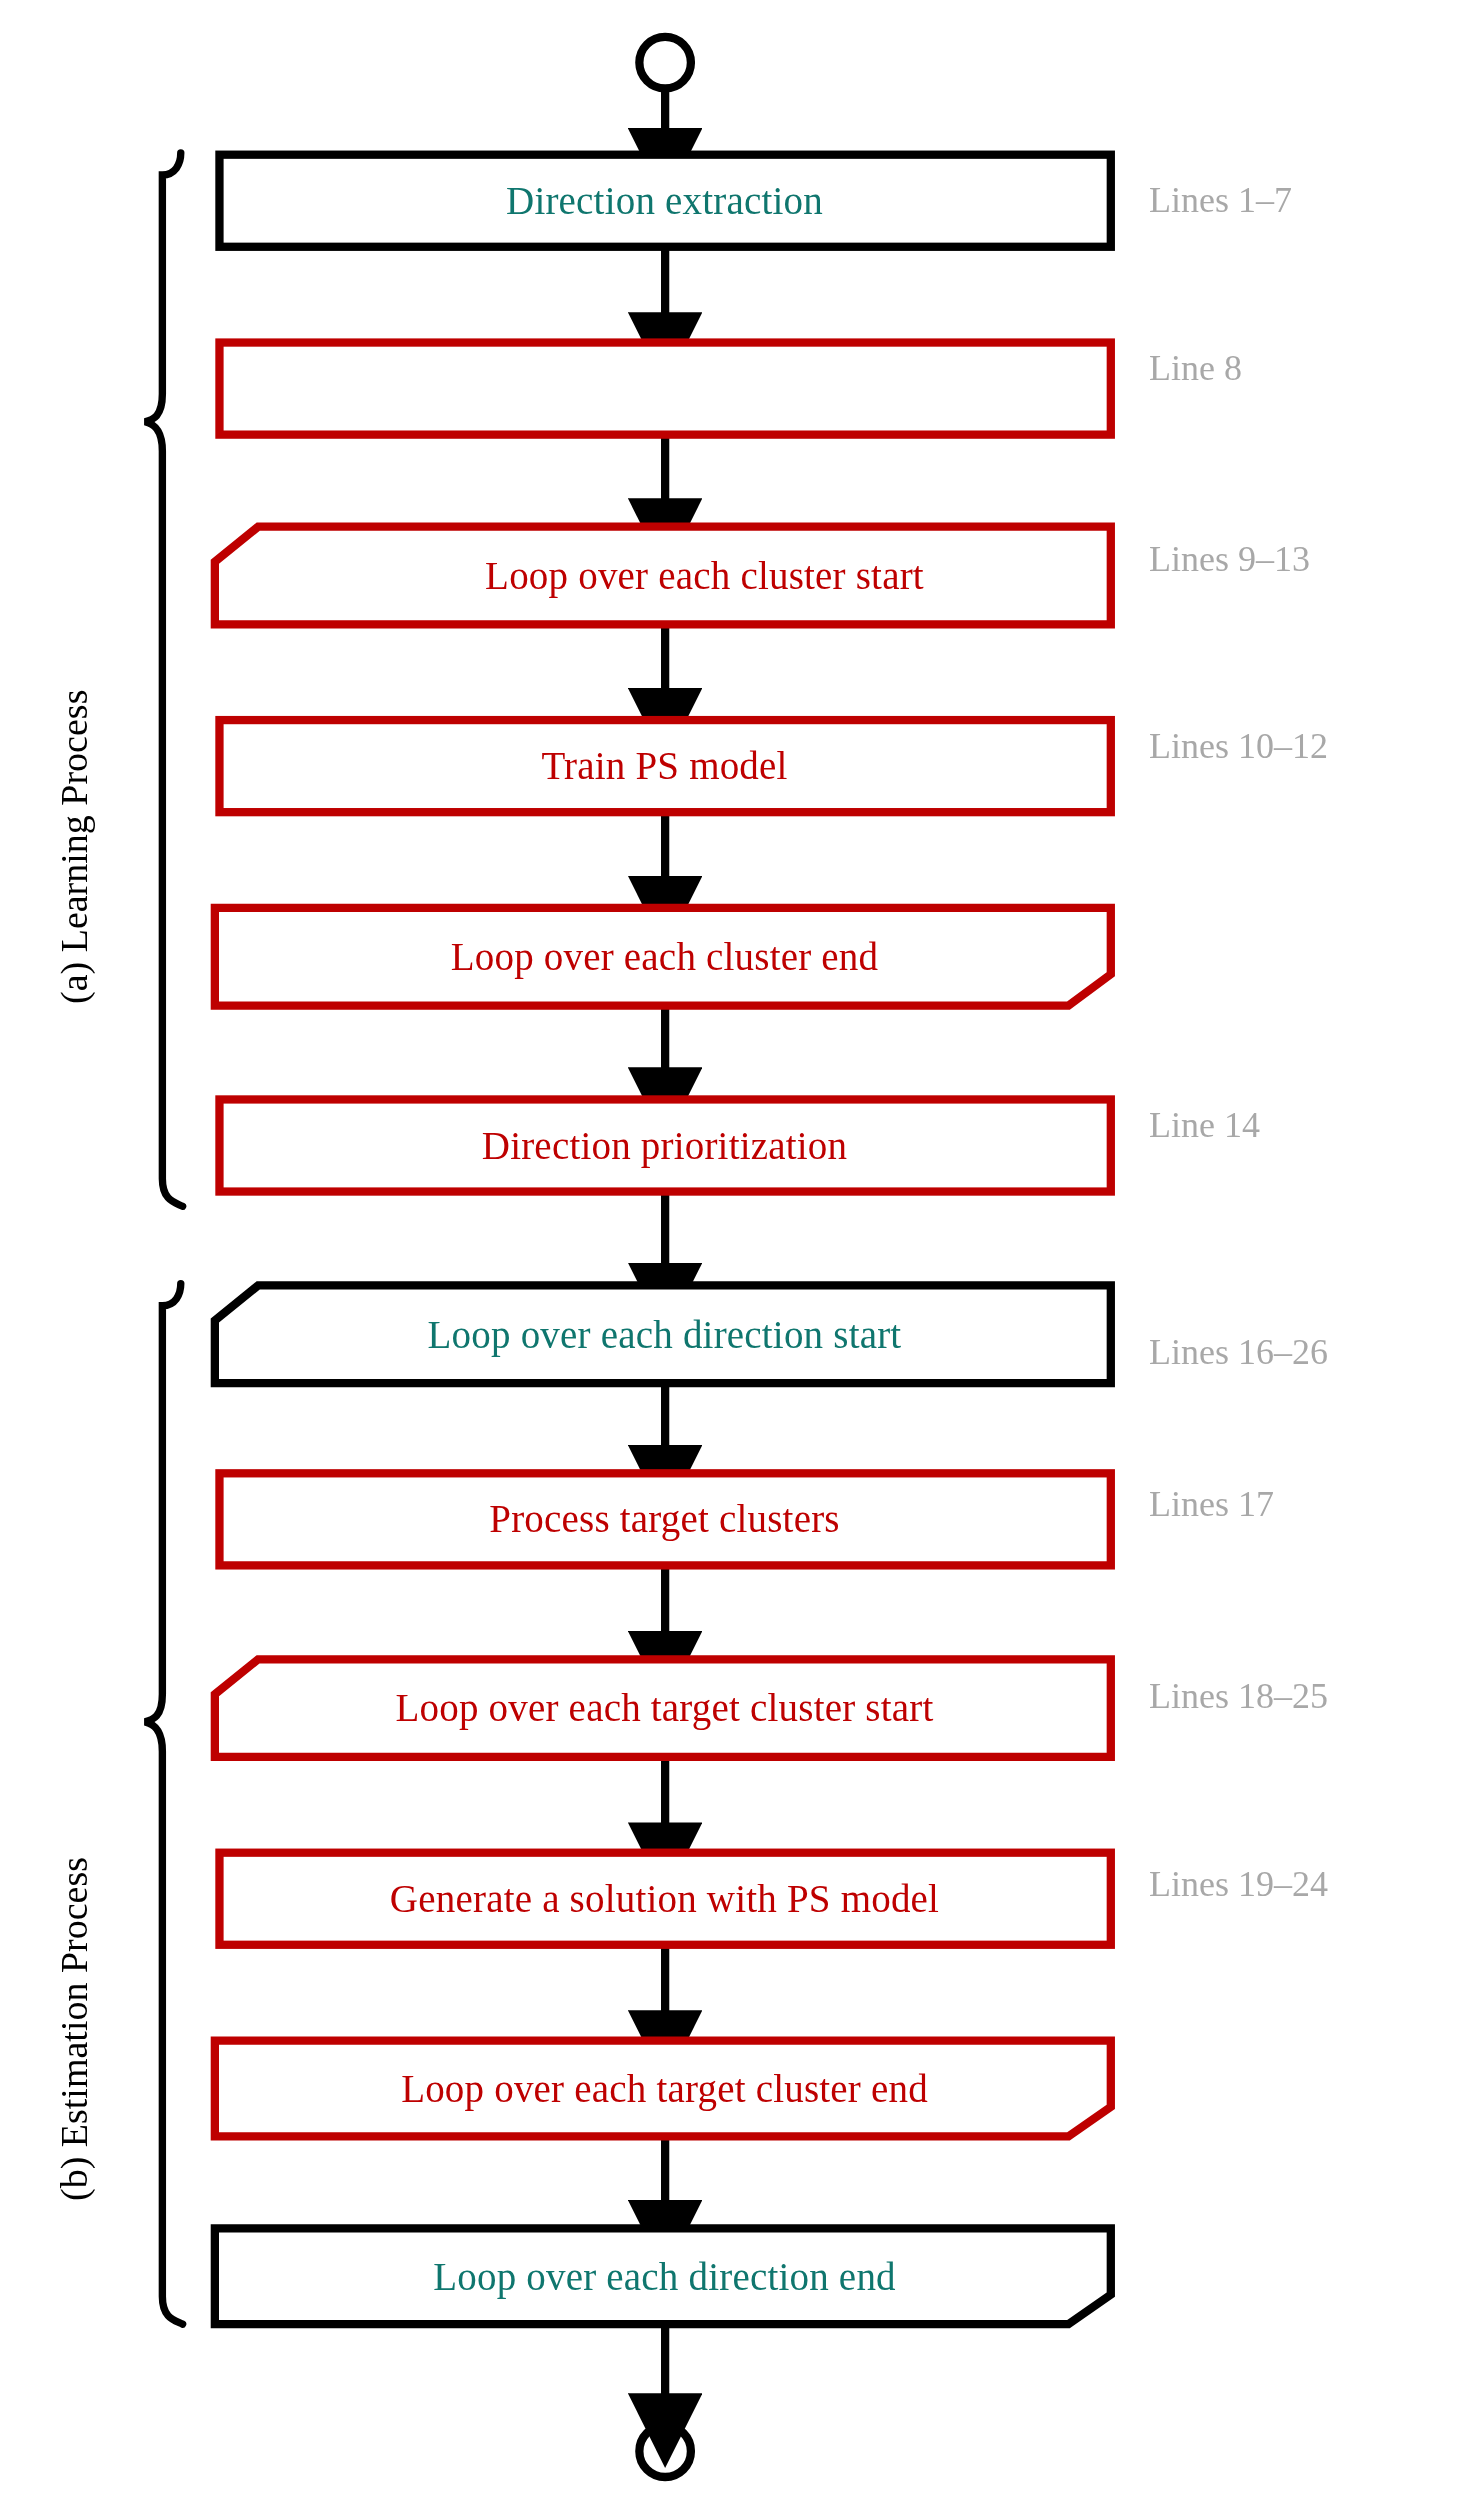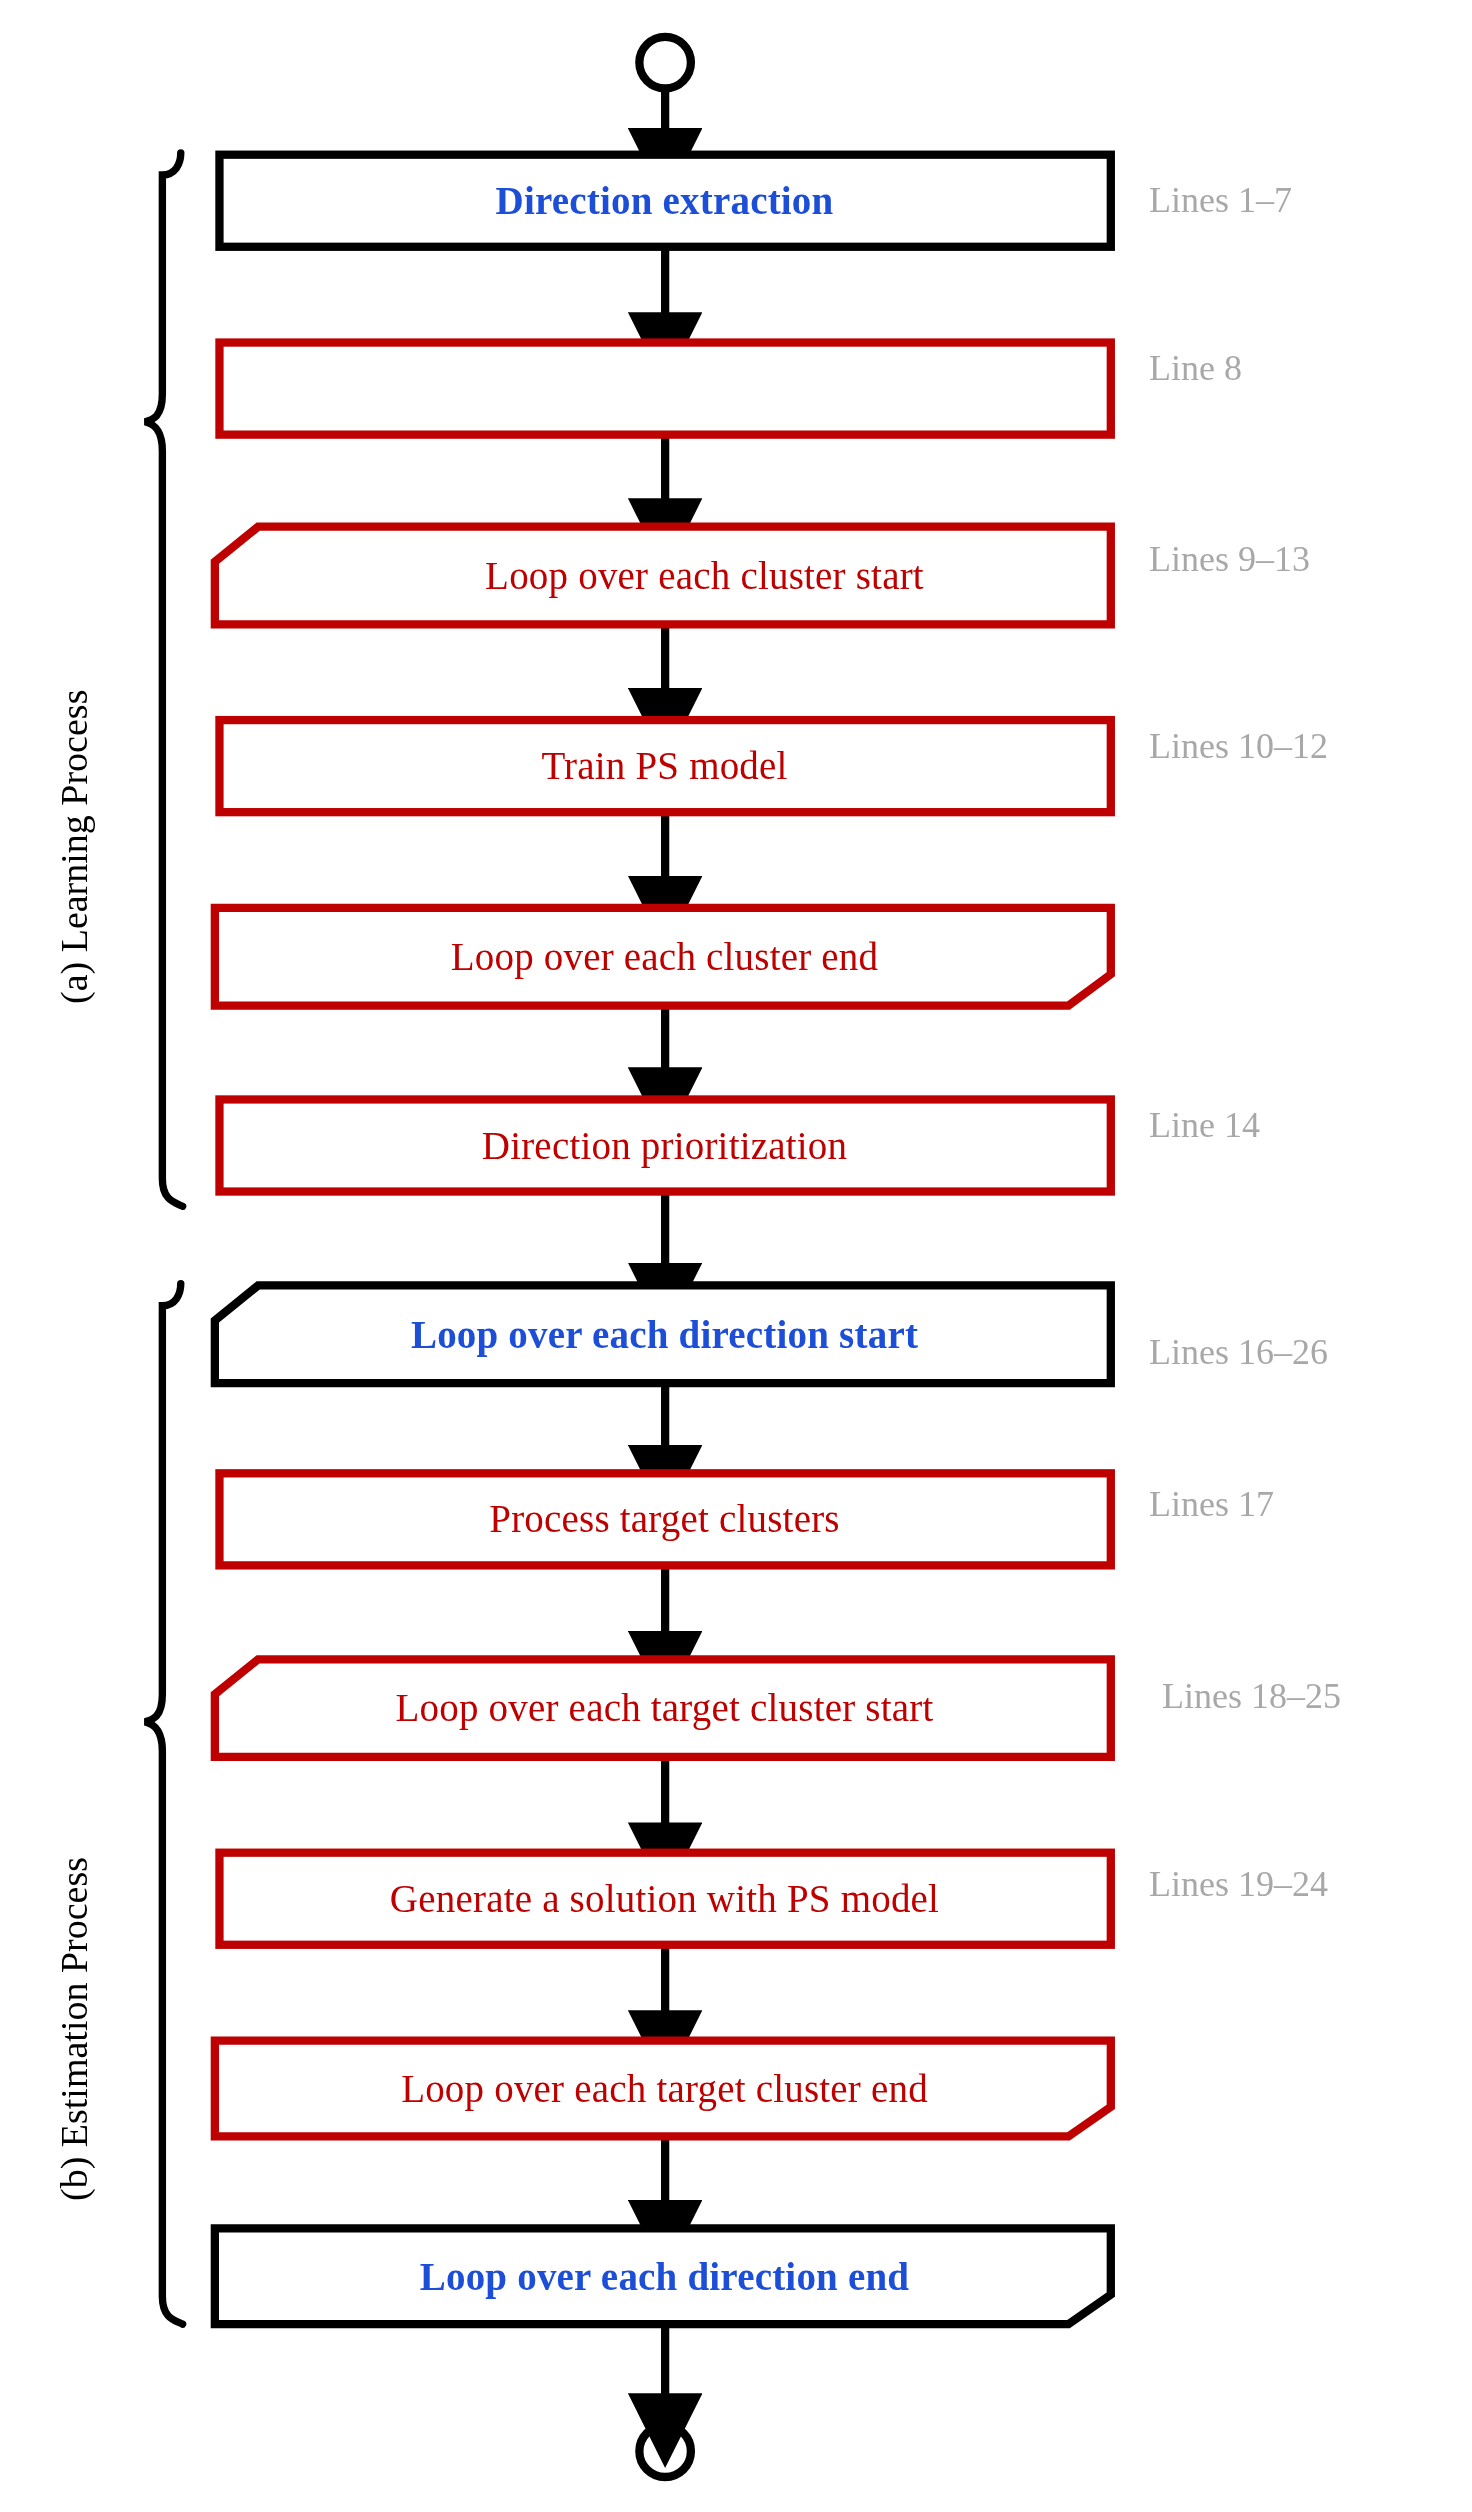--- a/index.html
+++ b/index.html
@@ -13,21 +13,21 @@
   .node-label{
     position:absolute;
     display:flex;align-items:center;justify-content:center;
     text-align:center;
     font-family:"Liberation Serif","DejaVu Serif",serif;
     font-size:39px;
     line-height:1.05;
     white-space:nowrap;
     letter-spacing:0.2px;
   }
-  .lbl-black{color:#1d4ed8;font-weight:bold;}
+  .lbl-black{color:#0f766e;}
   .lbl-red{color:#BE0000;}
 
   
   .line-note{
     position:absolute;
     font-family:"Liberation Serif","DejaVu Serif",serif;
     font-size:36px;
     color:#a8a8a8;
     white-space:nowrap;
     line-height:1;
@@ -149,21 +149,21 @@
   <div class="line-note" style="left:1149px;top:541px;">Lines 9–13</div>
 
   <div class="line-note" style="left:1149px;top:728px;">Lines 10–12</div>
 
   <div class="line-note" style="left:1149px;top:1107px;">Line 14</div>
 
   <div class="line-note" style="left:1149px;top:1298px;margin-top:36px;">Lines 16–26</div>
 
   <div class="line-note" style="left:1149px;top:1486px;">Lines 17</div>
 
-  <div class="line-note" style="left:1149px;top:1678px;margin-left:13px;">Lines 18–25</div>
+  <div class="line-note" style="left:1149px;top:1678px;">Lines 18–25</div>
 
   <div class="line-note" style="left:1149px;top:1866px;">Lines 19–24</div>
 
   <div class="section-caption" style="left:55px;top:1004px;">(a) Learning Process</div>
 
   <div class="section-caption" style="left:55px;top:2201px;">(b) Estimation Process</div>
 
 </div>
 
 

